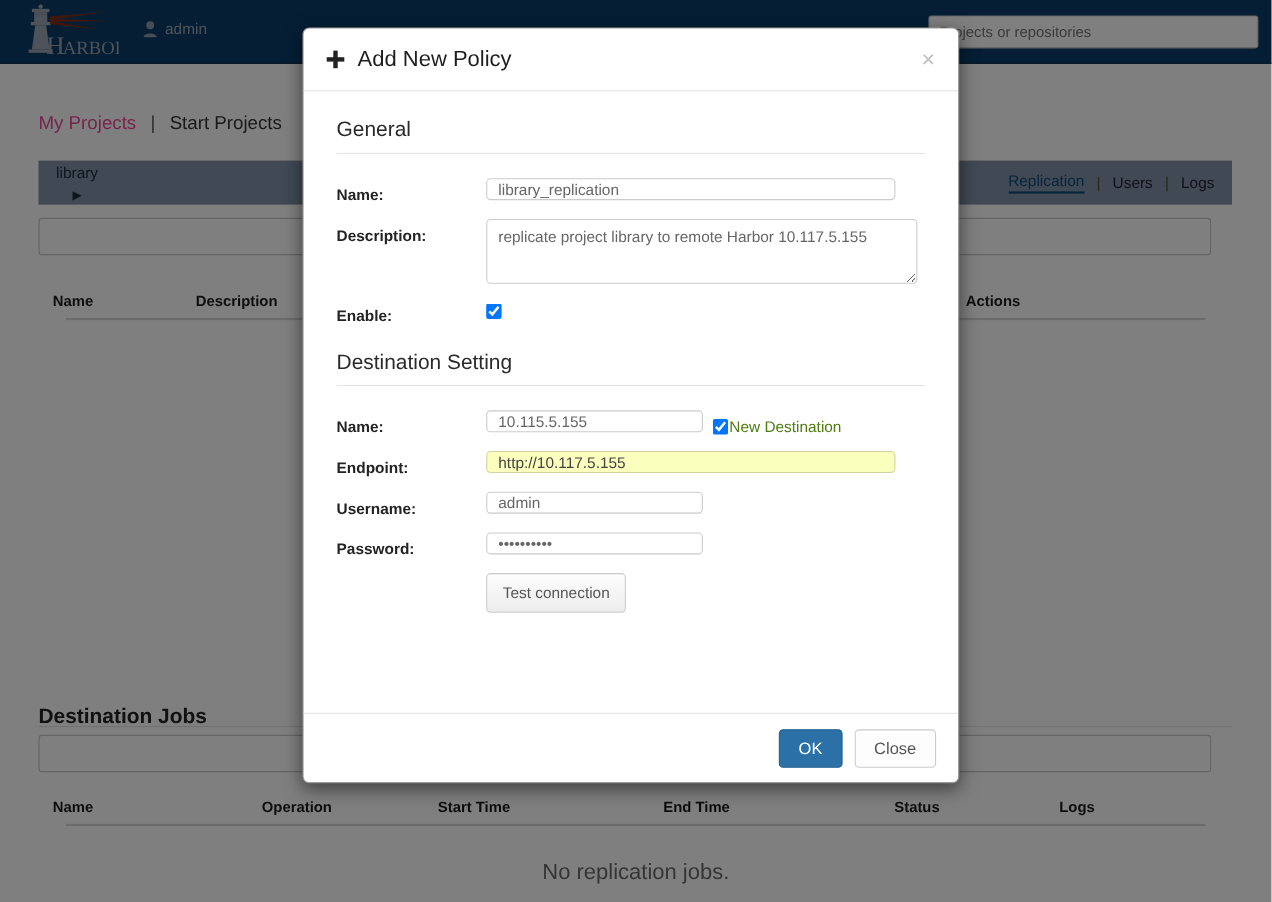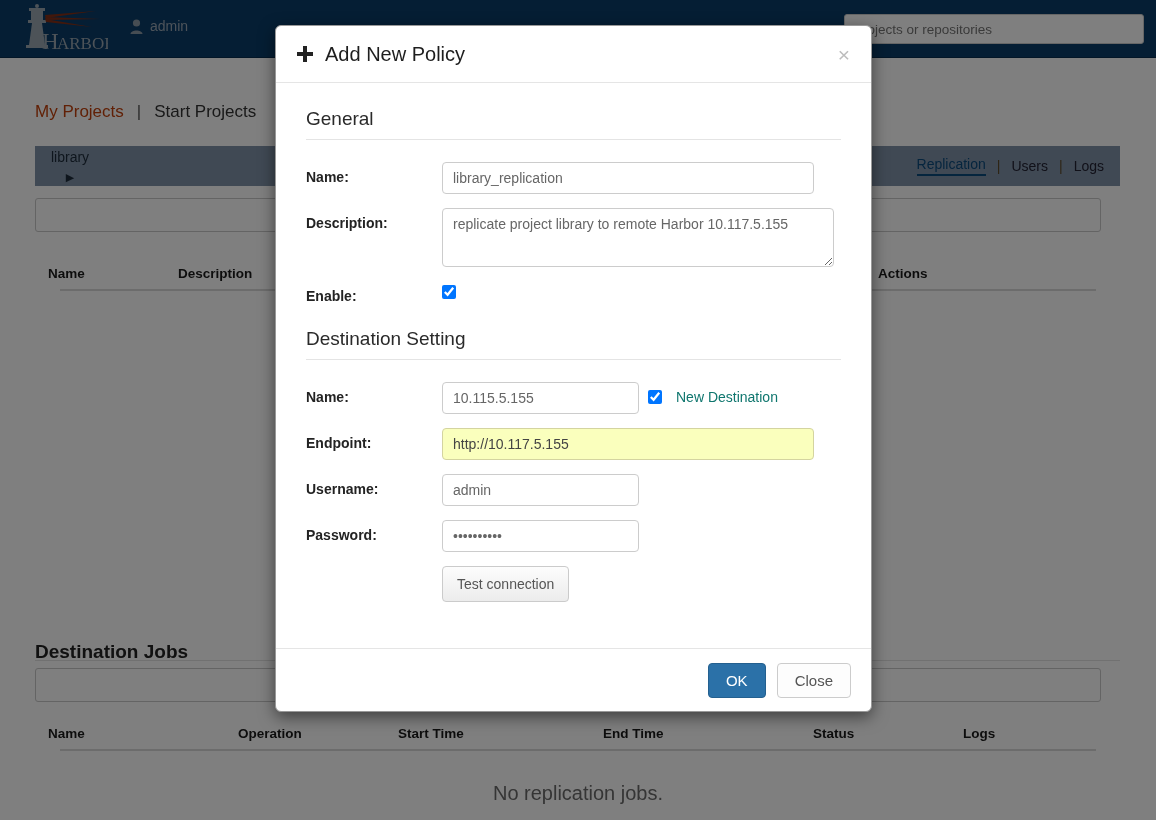--- a/index.html
+++ b/index.html
@@ -48,21 +48,21 @@
   .content {
     position: absolute; left: 12px; top: 70px; right: 12px; bottom: 0;
     background: #ffffff;
   }
   .proj-tabs {
     position: absolute; left: 23px; top: 32px;
     display: flex; align-items: center; gap: 13px;
     font-size: 17px;
   }
   .proj-tabs a { text-decoration: none; }
-  .tab-active { color: #c2410c; text-align: center; }
+  .tab-active { color: #ec4899; text-align: center; }
   .tab-sep { color: #555; }
   .tab-inactive { color: #333; }
 
   .subbar {
     position: absolute; left: 23px; right: 24px; top: 76px; height: 40px;
     background: #8092a8;
     display: flex; align-items: center;
     padding: 0 16px;
     justify-content: space-between;
   }
@@ -163,32 +163,32 @@
   .fctl { flex: 1 1 auto; display: flex; align-items: flex-start; gap: 9px; }
 
   input.txt, textarea.txt {
     font-family: "Liberation Sans", sans-serif;
     font-size: 14px; color: #666;
     border: 1px solid #ccc; border-radius: 4px;
     background: #fff;
     padding: 6px 10px;
     outline: none;
   }
-  input.txt { height: 32px; }
+  input.txt { height: 20px; }
   .w-wide { width: 372px; }
   .w-mid  { width: 197px; }
   textarea.txt { width: 392px; height: 59px; resize: vertical; line-height: 1.35; }
   .autofill {
     background: #faffbd !important;
     color: #444 !important;
     border-color: #d4d4a0 !important;
   }
   .cbx { width: 14px; height: 14px; margin: 0; }
   .cbx-inline { display: flex; align-items: center; gap: 1px; padding-top: 7px; }
-  .cbx-inline label { font-size: 14px; color: #0f766e; padding-left: 13px; }
+  .cbx-inline label { font-size: 14px; color: #4d7c0f; }
   .row-enable .fctl { padding-top: 4px; }
 
   .btn {
     font-family: "Liberation Sans", sans-serif; font-size: 14px;
     border-radius: 4px; cursor: pointer; line-height: 1;
   }
   .btn-default {
     background: linear-gradient(#fdfdfd, #ececec);
     border: 1px solid #cbcbcb; color: #555;
     padding: 10px 14px;

